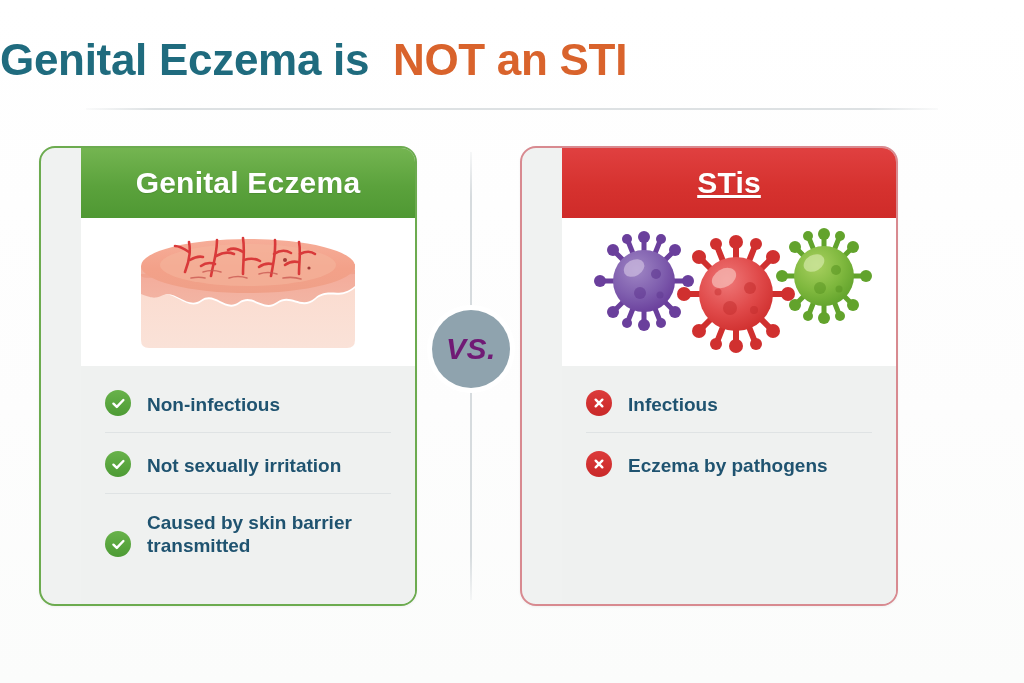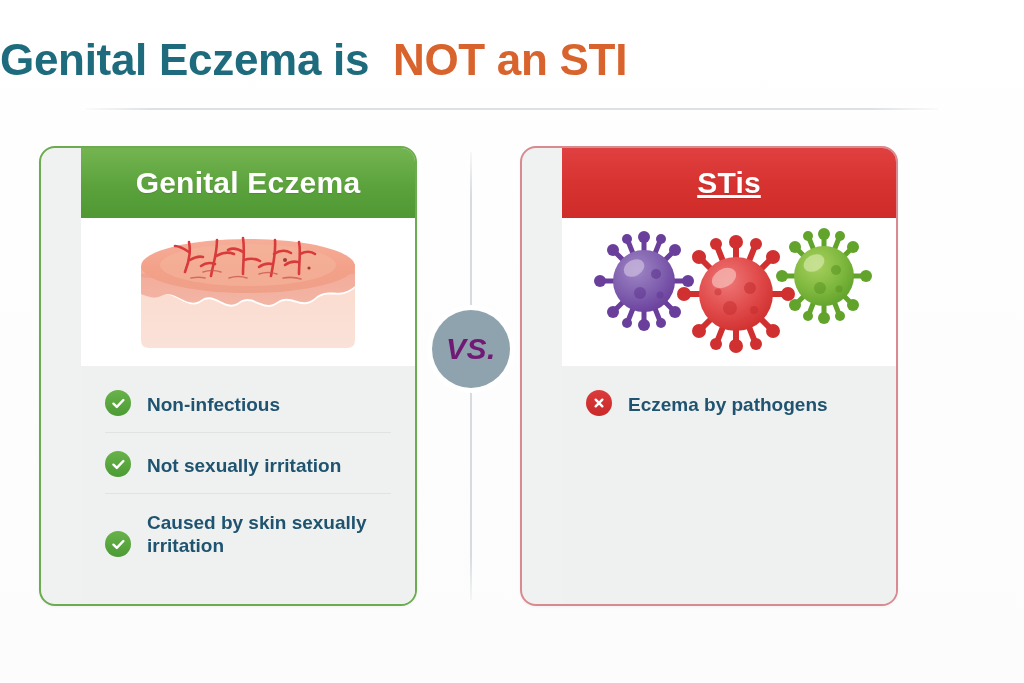--- a/index.html
+++ b/index.html
@@ -258,21 +258,21 @@
             </svg>
         </span>
         <span class="item-text">Not sexually irritation</span>
       </div>
       <div class="list-item">
         <span class="badge-icon badge-check">
           <svg width="15" height="15" viewBox="0 0 16 16">
               <path d="M2.6 8.2 L6.2 11.6 L13.2 4.3" stroke="#ffffff" stroke-width="2.6" fill="none" stroke-linecap="round" stroke-linejoin="round"></path>
             </svg>
         </span>
-        <span class="item-text">Caused by skin sexually irritation</span>
+        <span class="item-text">Caused by skin barrier transmitted</span>
       </div>
     </div>
   </div>
 
   <div class="center-divider"></div>
   <div class="vs-badge">
     <span>VS.</span>
   </div>
 
   <div class="card card-right">
@@ -409,18 +409,26 @@
         </g>
       </svg>
     </div>
     <div class="card-list">
       <div class="list-item">
         <span class="badge-icon badge-x">
           <svg width="14" height="14" viewBox="0 0 16 16">
               <path d="M4.2 4.2 L11.8 11.8 M11.8 4.2 L4.2 11.8" stroke="#ffffff" stroke-width="2.8" stroke-linecap="round"></path>
             </svg>
         </span>
+        <span class="item-text">Infectious</span>
+      </div>
+      <div class="list-item">
+        <span class="badge-icon badge-x">
+          <svg width="14" height="14" viewBox="0 0 16 16">
+              <path d="M4.2 4.2 L11.8 11.8 M11.8 4.2 L4.2 11.8" stroke="#ffffff" stroke-width="2.8" stroke-linecap="round"></path>
+            </svg>
+        </span>
         <span class="item-text">Eczema by pathogens</span>
       </div>
     </div>
   </div>
 
 </div>
 
 </body></html>

